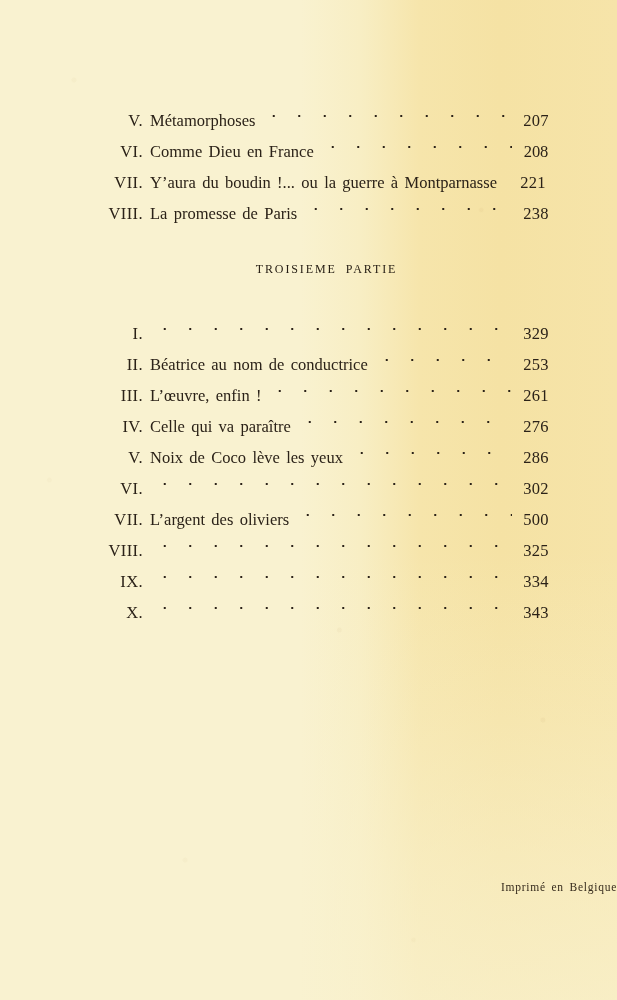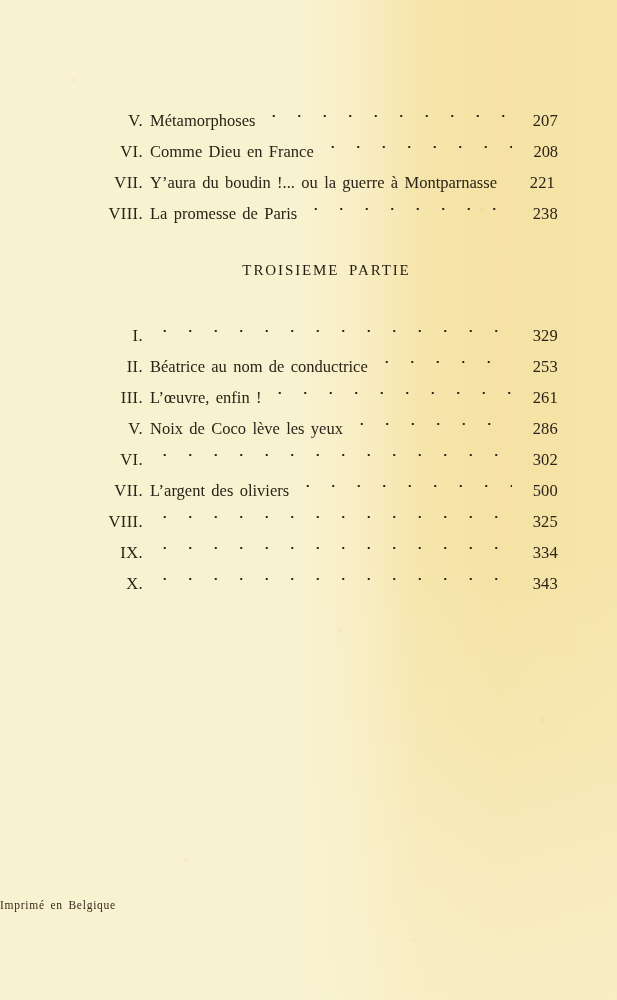--- a/index.html
+++ b/index.html
@@ -116,48 +116,48 @@
     background-image: radial-gradient(circle, #2b2218 0 1.2px, transparent 1.4px);
     background-size: 25.5px 2.4px;
     background-repeat: repeat-x;
   }
   .toc-row.no-leaders .leaders::before { display: none; }
   .toc-row.no-leaders .leaders { flex: 0 0 10px; margin: 0; }
 
   .pageno {
     width: 44px;
     min-width: 44px;
-    text-align: right;
+    text-align: center;
     letter-spacing: 0.2px;
   }
   .pageno.heavy {
     font-weight: 400;
     letter-spacing: -0.1px;
   }
 
   
   .part-heading {
     text-align: center;
     color: #241c12;
-    font-size: 15px;
+    font-size: 12px;
     letter-spacing: 1.9px;
     word-spacing: 4px;
   }
 
   
   .gap-before-heading { height: 43px; }
   .gap-after-heading  { height: 31px; }
 
   
   #colophon {
     position: absolute;
     left: 0;
-    top: 899px;
-    width: 617px;
-    text-align: left;
+    top: 881px;
+    width: 617px;
+    text-align: right;
     color: #352a1c;
     font-size: 11.5px;
     letter-spacing: 0.75px;
     word-spacing: 2px;
     z-index: 2;
   }
 </style>
 </head>
 <body>
 
@@ -206,20 +206,26 @@
             <span class="leaders"></span>
             <span class="pageno">253</span>
           </li>
           <li class="toc-row">
             <span class="num">III.</span>
             <span class="title">L’œuvre, enfin !</span>
             <span class="leaders"></span>
             <span class="pageno">261</span>
           </li>
           <li class="toc-row">
+            <span class="num">IV.</span>
+            <span class="title">Celle qui va paraître</span>
+            <span class="leaders"></span>
+            <span class="pageno">276</span>
+          </li>
+          <li class="toc-row">
             <span class="num">V.</span>
             <span class="title">Noix de Coco lève les yeux</span>
             <span class="leaders"></span>
             <span class="pageno">286</span>
           </li>
           <li class="toc-row">
             <span class="num">VI.</span>
             <span class="leaders"></span>
             <span class="pageno">302</span>
           </li>

